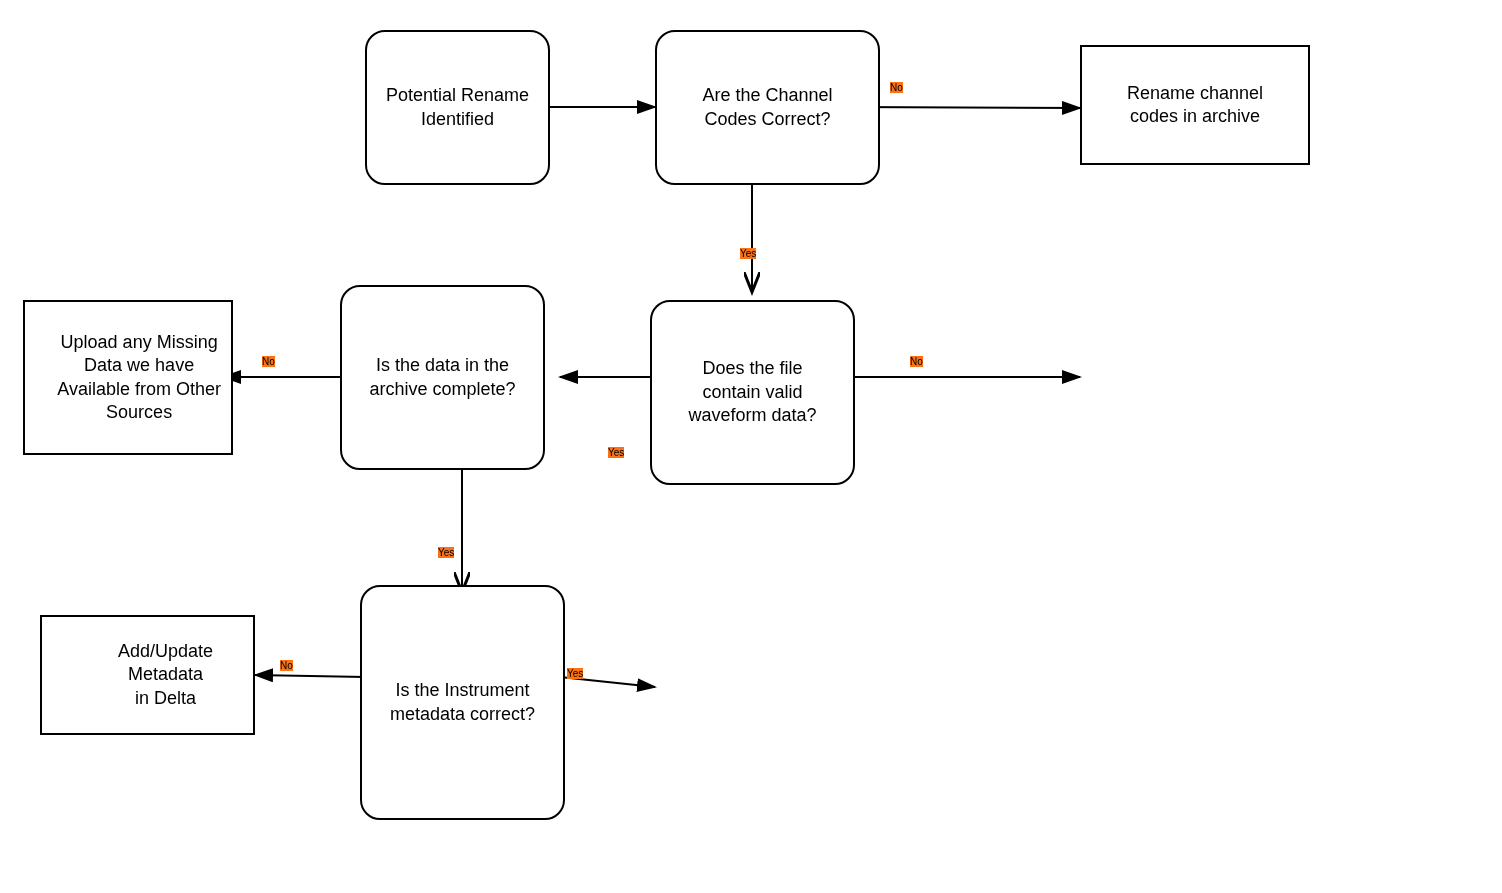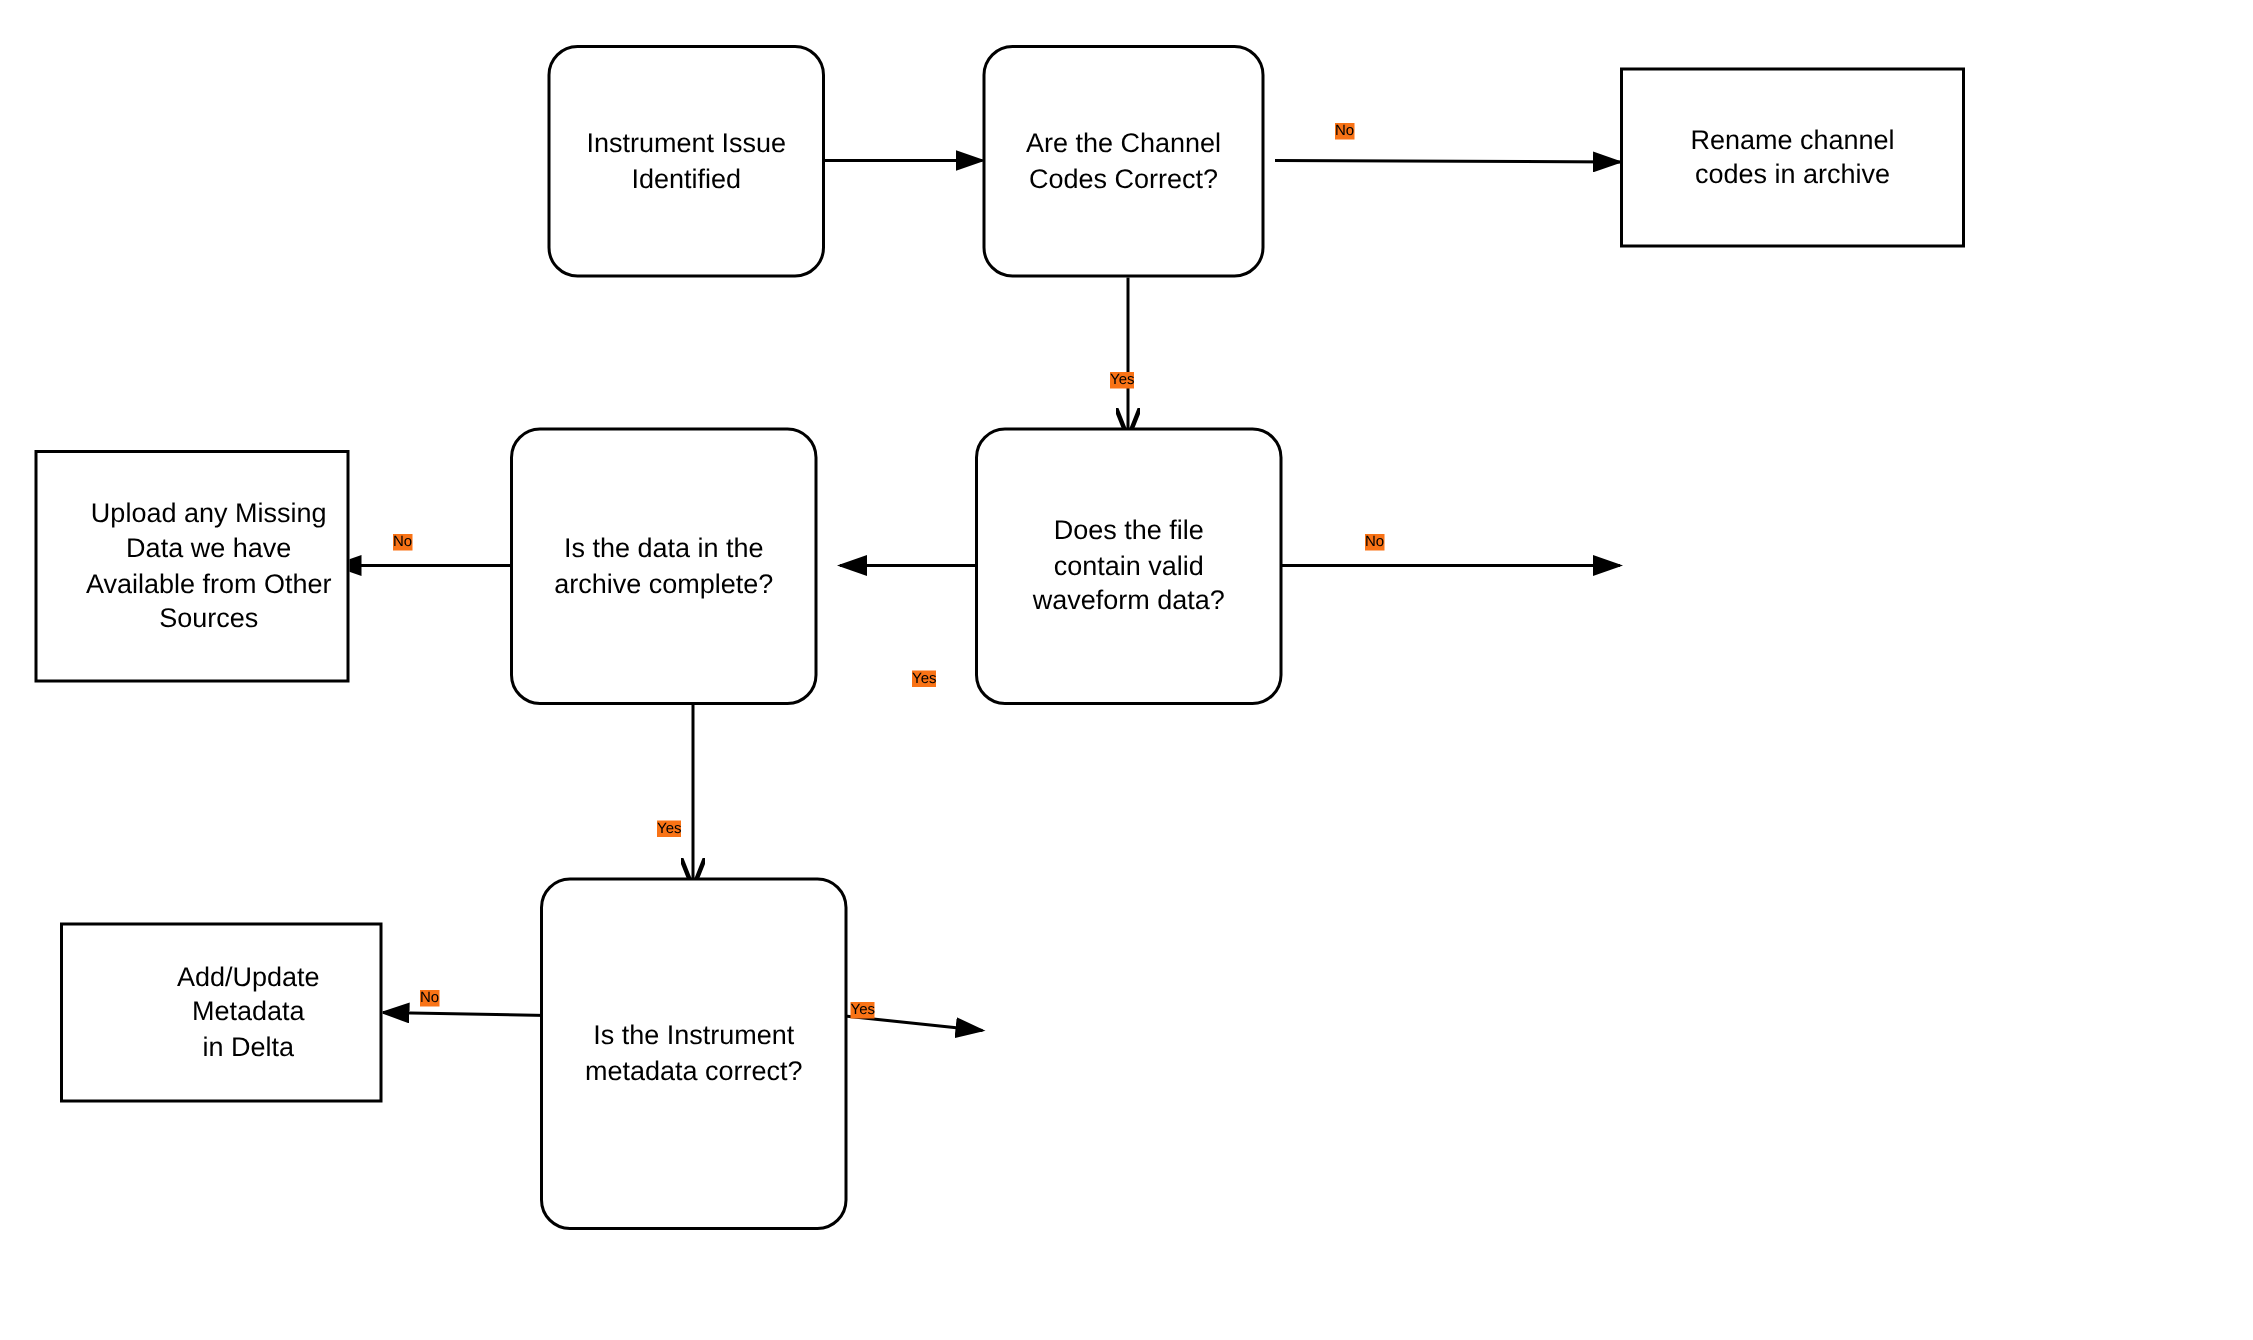--- a/index.html
+++ b/index.html
@@ -89,35 +89,35 @@
 
     <line x1="462" y1="465" x2="462" y2="590" stroke="#000" stroke-width="2" marker-end="url(#arrowhead-open)"></line>
 
     <line x1="560" y1="677" x2="655" y2="687" stroke="#000" stroke-width="2" marker-end="url(#arrowhead)"></line>
 
     <line x1="365" y1="677" x2="255" y2="675" stroke="#000" stroke-width="2" marker-end="url(#arrowhead)"></line>
 
   </svg>
 
   <div class="node-rounded" style="left:365px; top:30px; width:185px; height:155px;">
-    <span style="white-space:pre-line;">Instrument Issue
+    <span style="white-space:pre-line;">Potential Rename
 Identified</span>
   </div>
 
-  <div class="node-rounded" style="left:655px; top:30px; width:188px; height:155px;">
+  <div class="node-rounded" style="left:655px; top:30px; width:225px; height:155px;">
     <span style="white-space:pre-line;">Are the Channel
 Codes Correct?</span>
   </div>
 
   <div class="node-rect" style="left:1080px; top:45px; width:230px; height:120px;">
     <span style="white-space:pre-line;text-align:center;">Rename channel
 codes in archive</span>
   </div>
 
-  <div class="node-rounded" style="left:650px; top:285px; width:205px; height:185px;">
+  <div class="node-rounded" style="left:650px; top:300px; width:205px; height:185px;">
     <span style="white-space:pre-line;">Does the file
 contain valid
 waveform data?</span>
   </div>
 
   <div class="node-rounded" style="left:340px; top:285px; width:205px; height:185px;">
     <span style="white-space:pre-line;">Is the data in the
 archive complete?</span>
   </div>
 

